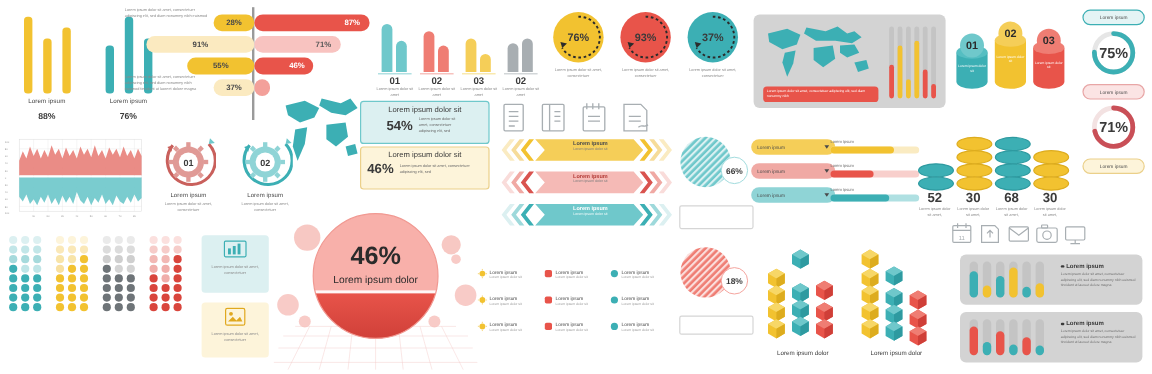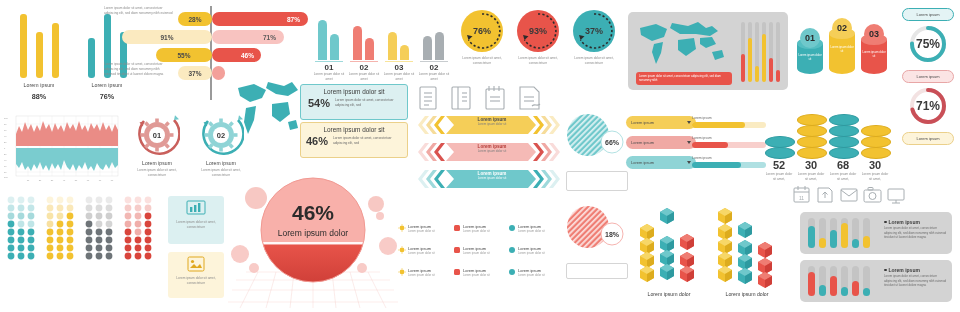--- a/index.html
+++ b/index.html
@@ -355,21 +355,21 @@
       </svg>
       <div class="abs ctr" style="left:8px;top:0;width:46px;height:46px;font-size:7.5px;font-weight:bold;color:#3a3a3a;">02</div>
       <div class="abs lbl" style="left:0px;top:48px;width:62px;font-size:5px;">Lorem ipsum</div>
       <div class="abs tiny" style="left:4px;top:56px;width:54px;">Lorem ipsum dolor sit amet, consectetuer</div>
     </div>
   </div>
 
   <div class="abs" style="left:300px;top:84px;width:108px;height:72px;">
     <div class="abs" style="left:0;top:0;width:106px;height:34px;background:#DCF0F1;border:1px solid #6FC8CB;border-radius:3px;">
       <div class="boxtitle" style="margin-top:3px;">Lorem ipsum dolor sit</div>
-      <div style="display:flex;align-items:center;padding:2px 7px;">
+      <div style="display:flex;align-items:center;padding:2px 21px;">
         <span class="boxpct">54%</span>
         <span style="font-size:3.2px;color:#6a6a6a;margin-left:5px;line-height:1.6;">Lorem ipsum dolor sit amet, consectetuer adipiscing elit, sed</span>
       </div>
     </div>
     <div class="abs" style="left:0;top:38px;width:106px;height:34px;background:#FDF4DA;border:1px solid #EBD08A;border-radius:3px;">
       <div class="boxtitle" style="margin-top:3px;">Lorem ipsum dolor sit</div>
       <div style="display:flex;align-items:center;padding:2px 5px;">
         <span class="boxpct">46%</span>
         <span style="font-size:3.2px;color:#6a6a6a;margin-left:5px;line-height:1.6;">Lorem ipsum dolor sit amet, consectetuer adipiscing elit, sed</span>
       </div>

